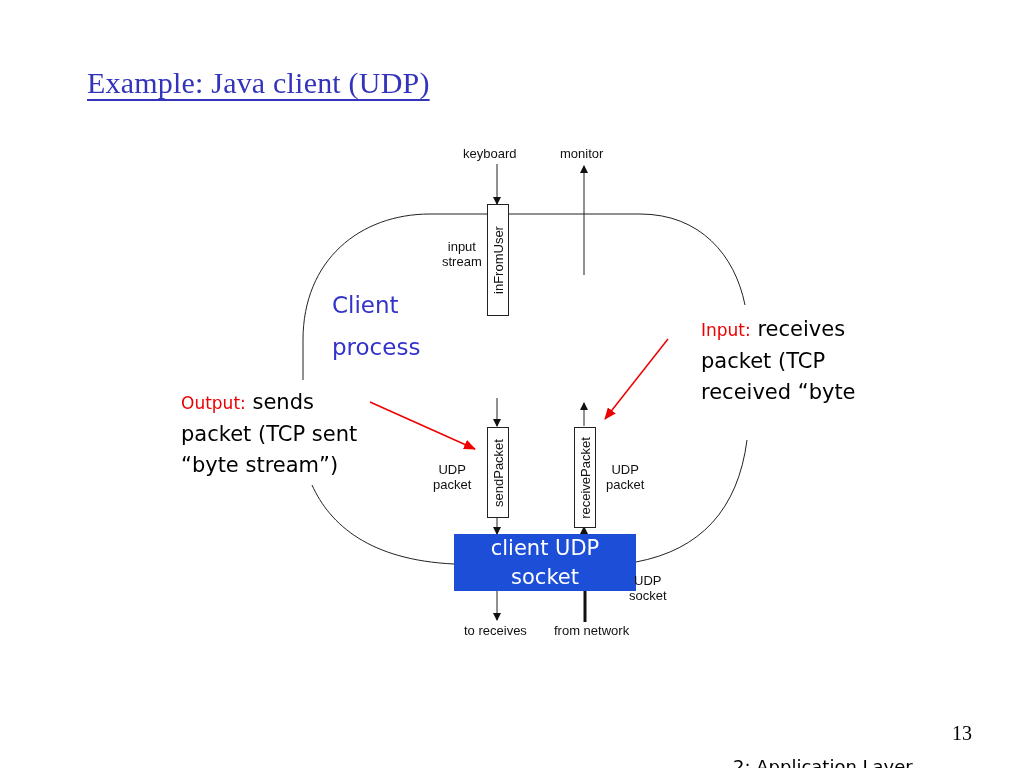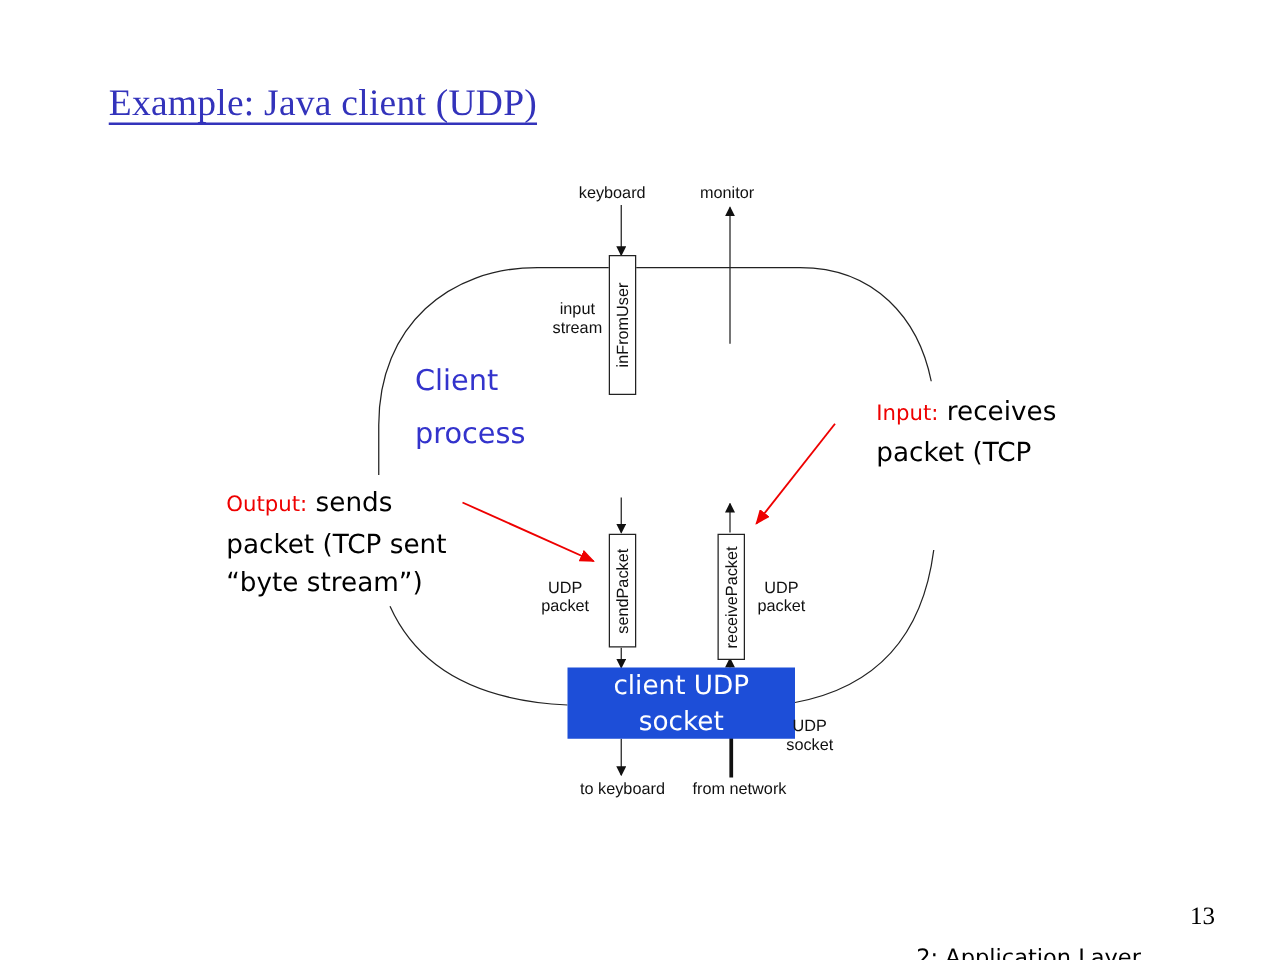--- a/index.html
+++ b/index.html
@@ -71,20 +71,21 @@
 
 <div class="comic" style="left:181px; top:387px;">
   <div><span class="red">Output:</span><span> sends</span></div>
   <div>packet (TCP sent</div>
   <div>“byte stream”)</div>
 </div>
 
 <div class="comic" style="left:657px; top:314px;margin-left:44px;">
   <div><span class="red">Input:</span><span> receives</span></div>
   <div>packet (TCP</div>
+  <div>received “byte</div>
 </div>
 
 <div class="vbox" style="left:487px; top:427px; width:22px; height:91px;">
   <span class="vtext">sendPacket</span>
 </div>
 <div class="vbox" style="left:574px; top:427px; width:22px; height:101px;">
   <span class="vtext">receivePacket</span>
 </div>
 
 <div class="lbl" style="left:433px; top:462px;">
@@ -99,17 +100,17 @@
 <div class="socket">
   <div>client UDP</div>
   <div>socket</div>
 </div>
 
 <div class="lbl" style="left:629px; top:573px;">
   <div>UDP</div>
   <div>socket</div>
 </div>
 
-<div class="lbl" style="left:464px; top:623px;">to keyboard</div>
+<div class="lbl" style="left:464px; top:623px;">to receives</div>
 <div class="lbl" style="left:554px; top:623px;">from network</div>
 
 <div class="footer">2: Application Layer</div>
 <div class="pagenum">13</div>
 
 </body></html>

